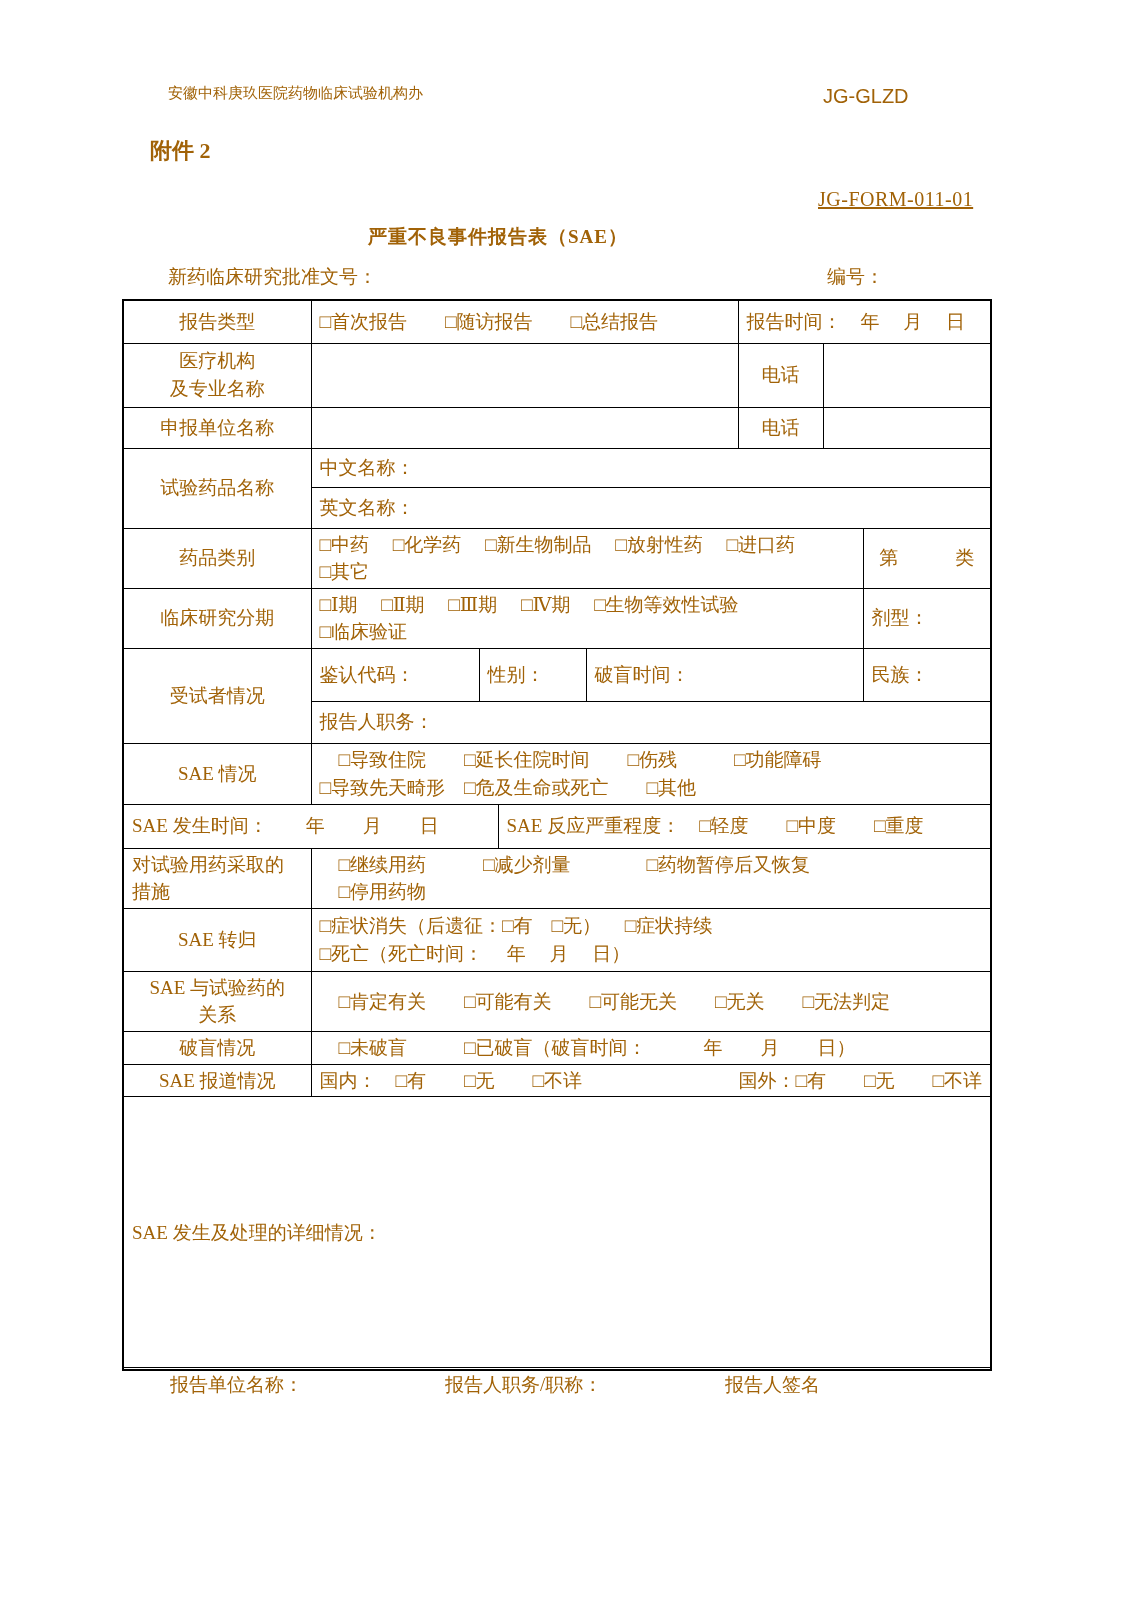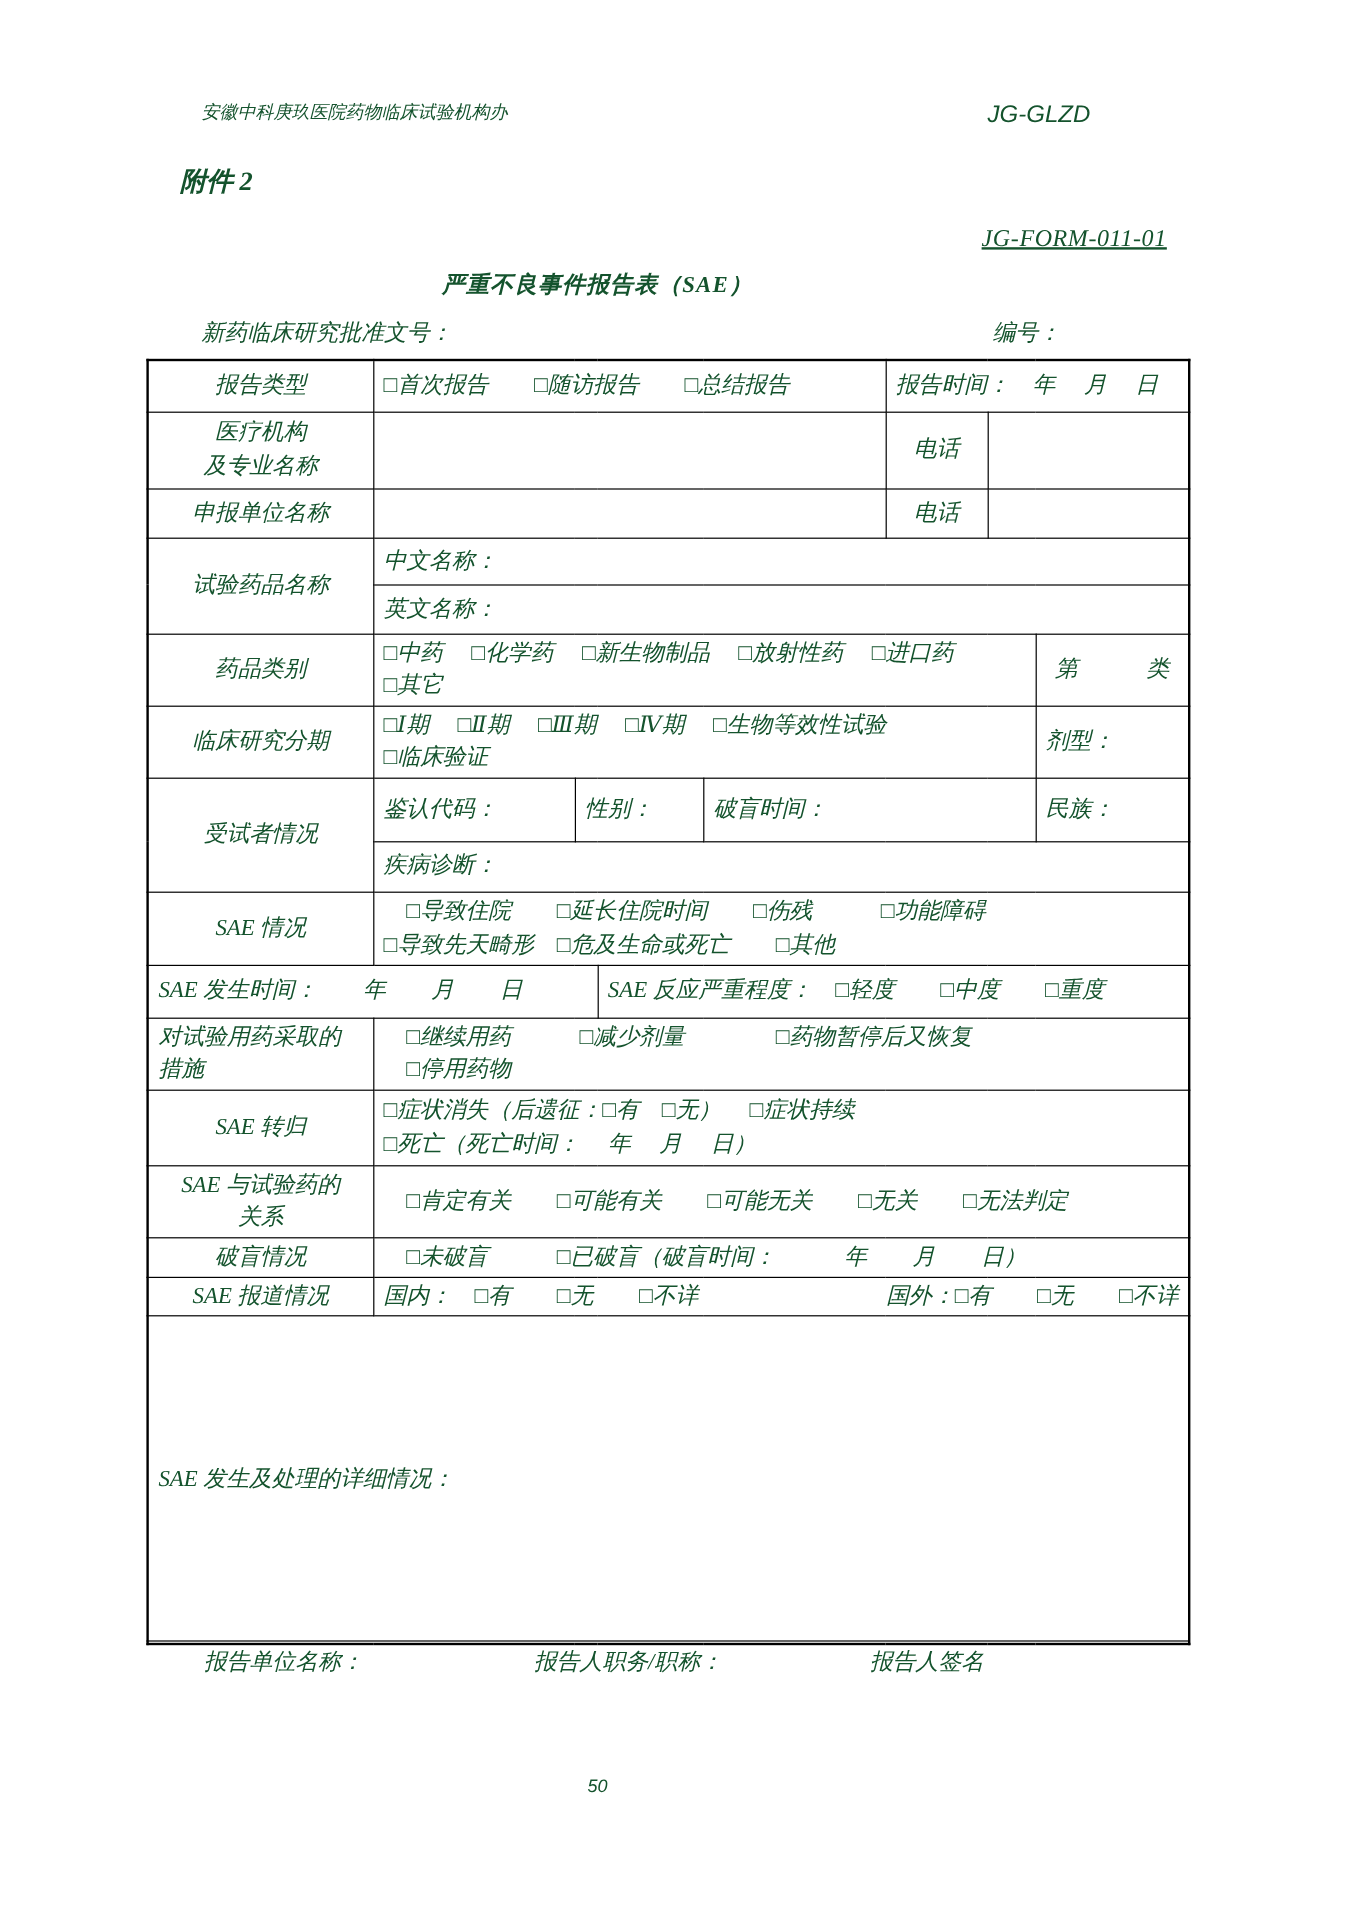--- a/index.html
+++ b/index.html
@@ -1,22 +1,21 @@
 <!DOCTYPE html>
 <html><head>
 <meta charset="utf-8">
 <style>
   html,body{margin:0;padding:0;background:#ffffff;}
   .page{
     position:relative;
     width:996px;height:1600px;
-    background:#ffffff;color:#14532d;
+    background:#ffffff;color:#a16207;
     font-family:"Liberation Serif","DejaVu Serif",serif;
     overflow:hidden;
-    font-style:italic;
   }
   .header-left{position:absolute;left:168px;top:84px;font-size:15px;}
   .header-right{position:absolute;left:823px;top:85px;font-size:20px;font-family:"Liberation Sans","DejaVu Sans",sans-serif;}
   .attachment{position:absolute;left:150px;top:136px;font-size:22px;font-weight:bold;}
   .form-code{position:absolute;left:818px;top:188px;font-size:20px;text-decoration:underline;letter-spacing:.5px;}
   .title{position:absolute;left:0;top:224px;width:100%;text-align:center;font-size:19px;font-weight:bold;letter-spacing:1px;}
   .approval{position:absolute;left:168px;top:264px;font-size:19px;}
   .serial{position:absolute;left:827px;top:264px;font-size:19px;}
 
   table.sae{
@@ -113,21 +112,21 @@
     </tr>
 
     <tr style="height:53px">
       <td class="lbl" rowspan="2">受试者情况</td>
       <td>鉴认代码：</td>
       <td colspan="2">性别：</td>
       <td colspan="3">破盲时间：</td>
       <td>民族：</td>
     </tr>
     <tr style="height:42px">
-      <td colspan="7">疾病诊断：</td>
+      <td colspan="7">报告人职务：</td>
     </tr>
 
     <tr style="height:61px">
       <td class="lbl">SAE  情况</td>
       <td colspan="7" class="pre">　□导致住院　　□延长住院时间　　□伤残　　　□功能障碍
 □导致先天畸形　□危及生命或死亡　　□其他</td>
     </tr>
 
     <tr style="height:44px">
       <td colspan="3">SAE 发生时间：　　年　　月　　日</td>
@@ -173,15 +172,14 @@
     </tr>
   </tbody>
     </table>
 
   <div class="table-underline"></div>
 
   <div class="footer-item f1">报告单位名称：</div>
   <div class="footer-item f2">报告人职务/职称：</div>
   <div class="footer-item f3">报告人签名</div>
 
-  <div class="page-num">50</div>
 
 </div>
 
 </body></html>

